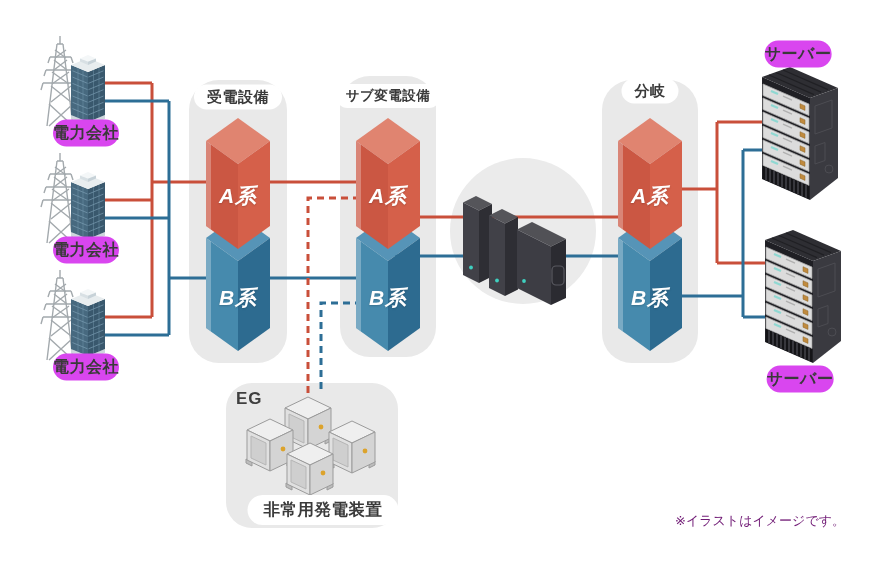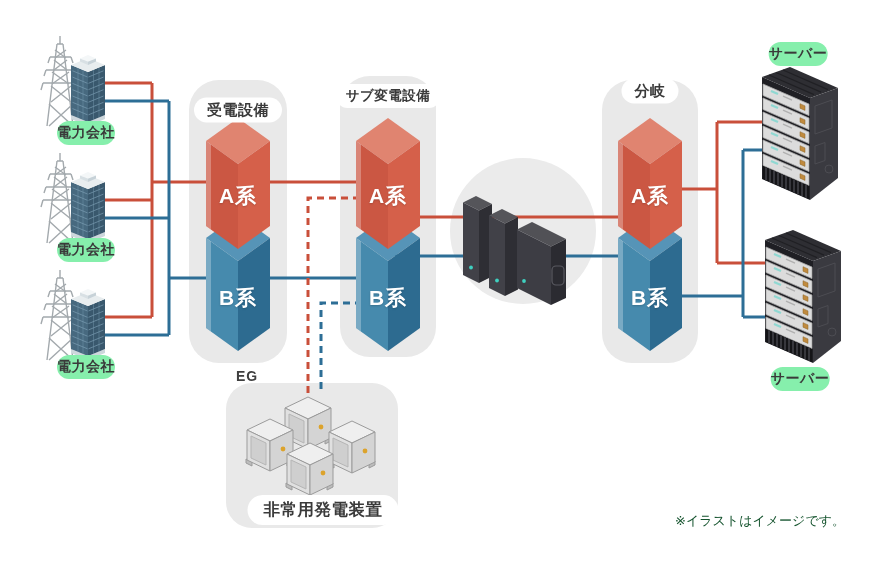--- a/index.html
+++ b/index.html
@@ -2,28 +2,28 @@
 <html><head>
 <meta charset="utf-8">
 <style>
   html,body{margin:0;padding:0;background:#fff;}
   .stage{position:relative;width:874px;height:568px;background:#ffffff;overflow:hidden;
          font-family:"Liberation Sans","DejaVu Sans",sans-serif;}
   .stage svg{position:absolute;left:0;top:0;}
   .lbl{position:absolute;transform:translate(-50%,-50%);white-space:nowrap;z-index:5;}
   .pill{background:#ffffff;border-radius:999px;padding:3px 13px;font-size:15px;
         font-weight:bold;color:#3a3a3a;letter-spacing:.5px;}
-  .pill--gray{background:#86efac;padding:3px 0;font-size:14px;}
+  .pill--gray{background:#d946ef;padding:3px 0;font-size:16px;}
   .pill--sm{font-size:13.5px;padding:3px 10px;}
   .pill--lg{font-size:16.5px;padding:4px 16px;}
   .sys{color:#ffffff;font-size:21px;font-weight:bold;
-       text-shadow:0 1px 2px rgba(0,0,0,.18);letter-spacing:1px;}
-  .eg-tag{position:absolute;left:236px;top:368px;font-size:14px;font-weight:bold;
+       text-shadow:0 1px 2px rgba(0,0,0,.18);letter-spacing:1px;font-style:italic;}
+  .eg-tag{position:absolute;left:236px;top:389px;font-size:17px;font-weight:bold;
           color:#3f3f3f;letter-spacing:1px;z-index:5;}
-  .note{position:absolute;right:29px;top:512px;font-size:13px;color:#14532d;z-index:5;}
+  .note{position:absolute;right:29px;top:512px;font-size:13px;color:#701a75;z-index:5;}
 </style>
 </head>
 <body>
 
 <div class="stage">
 
 <svg width="874" height="568" viewBox="0 0 874 568">
   <defs>
 
     <g id="srv">
@@ -177,21 +177,21 @@
       </g>
   <g>
         <use href="#pc" transform="translate(0,234)"></use>
       </g>
 </svg>
 
 <div class="lbl pill--gray pill" style="left:86px;top:133px;">電力会社</div>
 <div class="lbl pill--gray pill" style="left:86px;top:250px;">電力会社</div>
 <div class="lbl pill--gray pill" style="left:86px;top:367px;">電力会社</div>
 
-<div class="lbl pill" style="left:238px;top:110px;">受電設備</div>
+<div class="lbl pill" style="left:238px;top:97px;">受電設備</div>
 <div class="lbl pill pill--sm" style="left:388px;top:96px;text-align:center;">サブ変電設備</div>
 <div class="lbl pill" style="left:650px;top:91px;">分岐</div>
 <div class="lbl pill pill--lg" style="left:323px;top:510px;">非常用発電装置</div>
 
 <div class="lbl pill--gray pill" style="left:798px;top:54px;">サーバー</div>
 <div class="lbl pill--gray pill" style="left:800px;top:379px;">サーバー</div>
 
 <div class="lbl sys" style="left:238px;top:196px;">A系</div>
 <div class="lbl sys" style="left:238px;top:298px;">B系</div>
 <div class="lbl sys" style="left:388px;top:196px;">A系</div>

